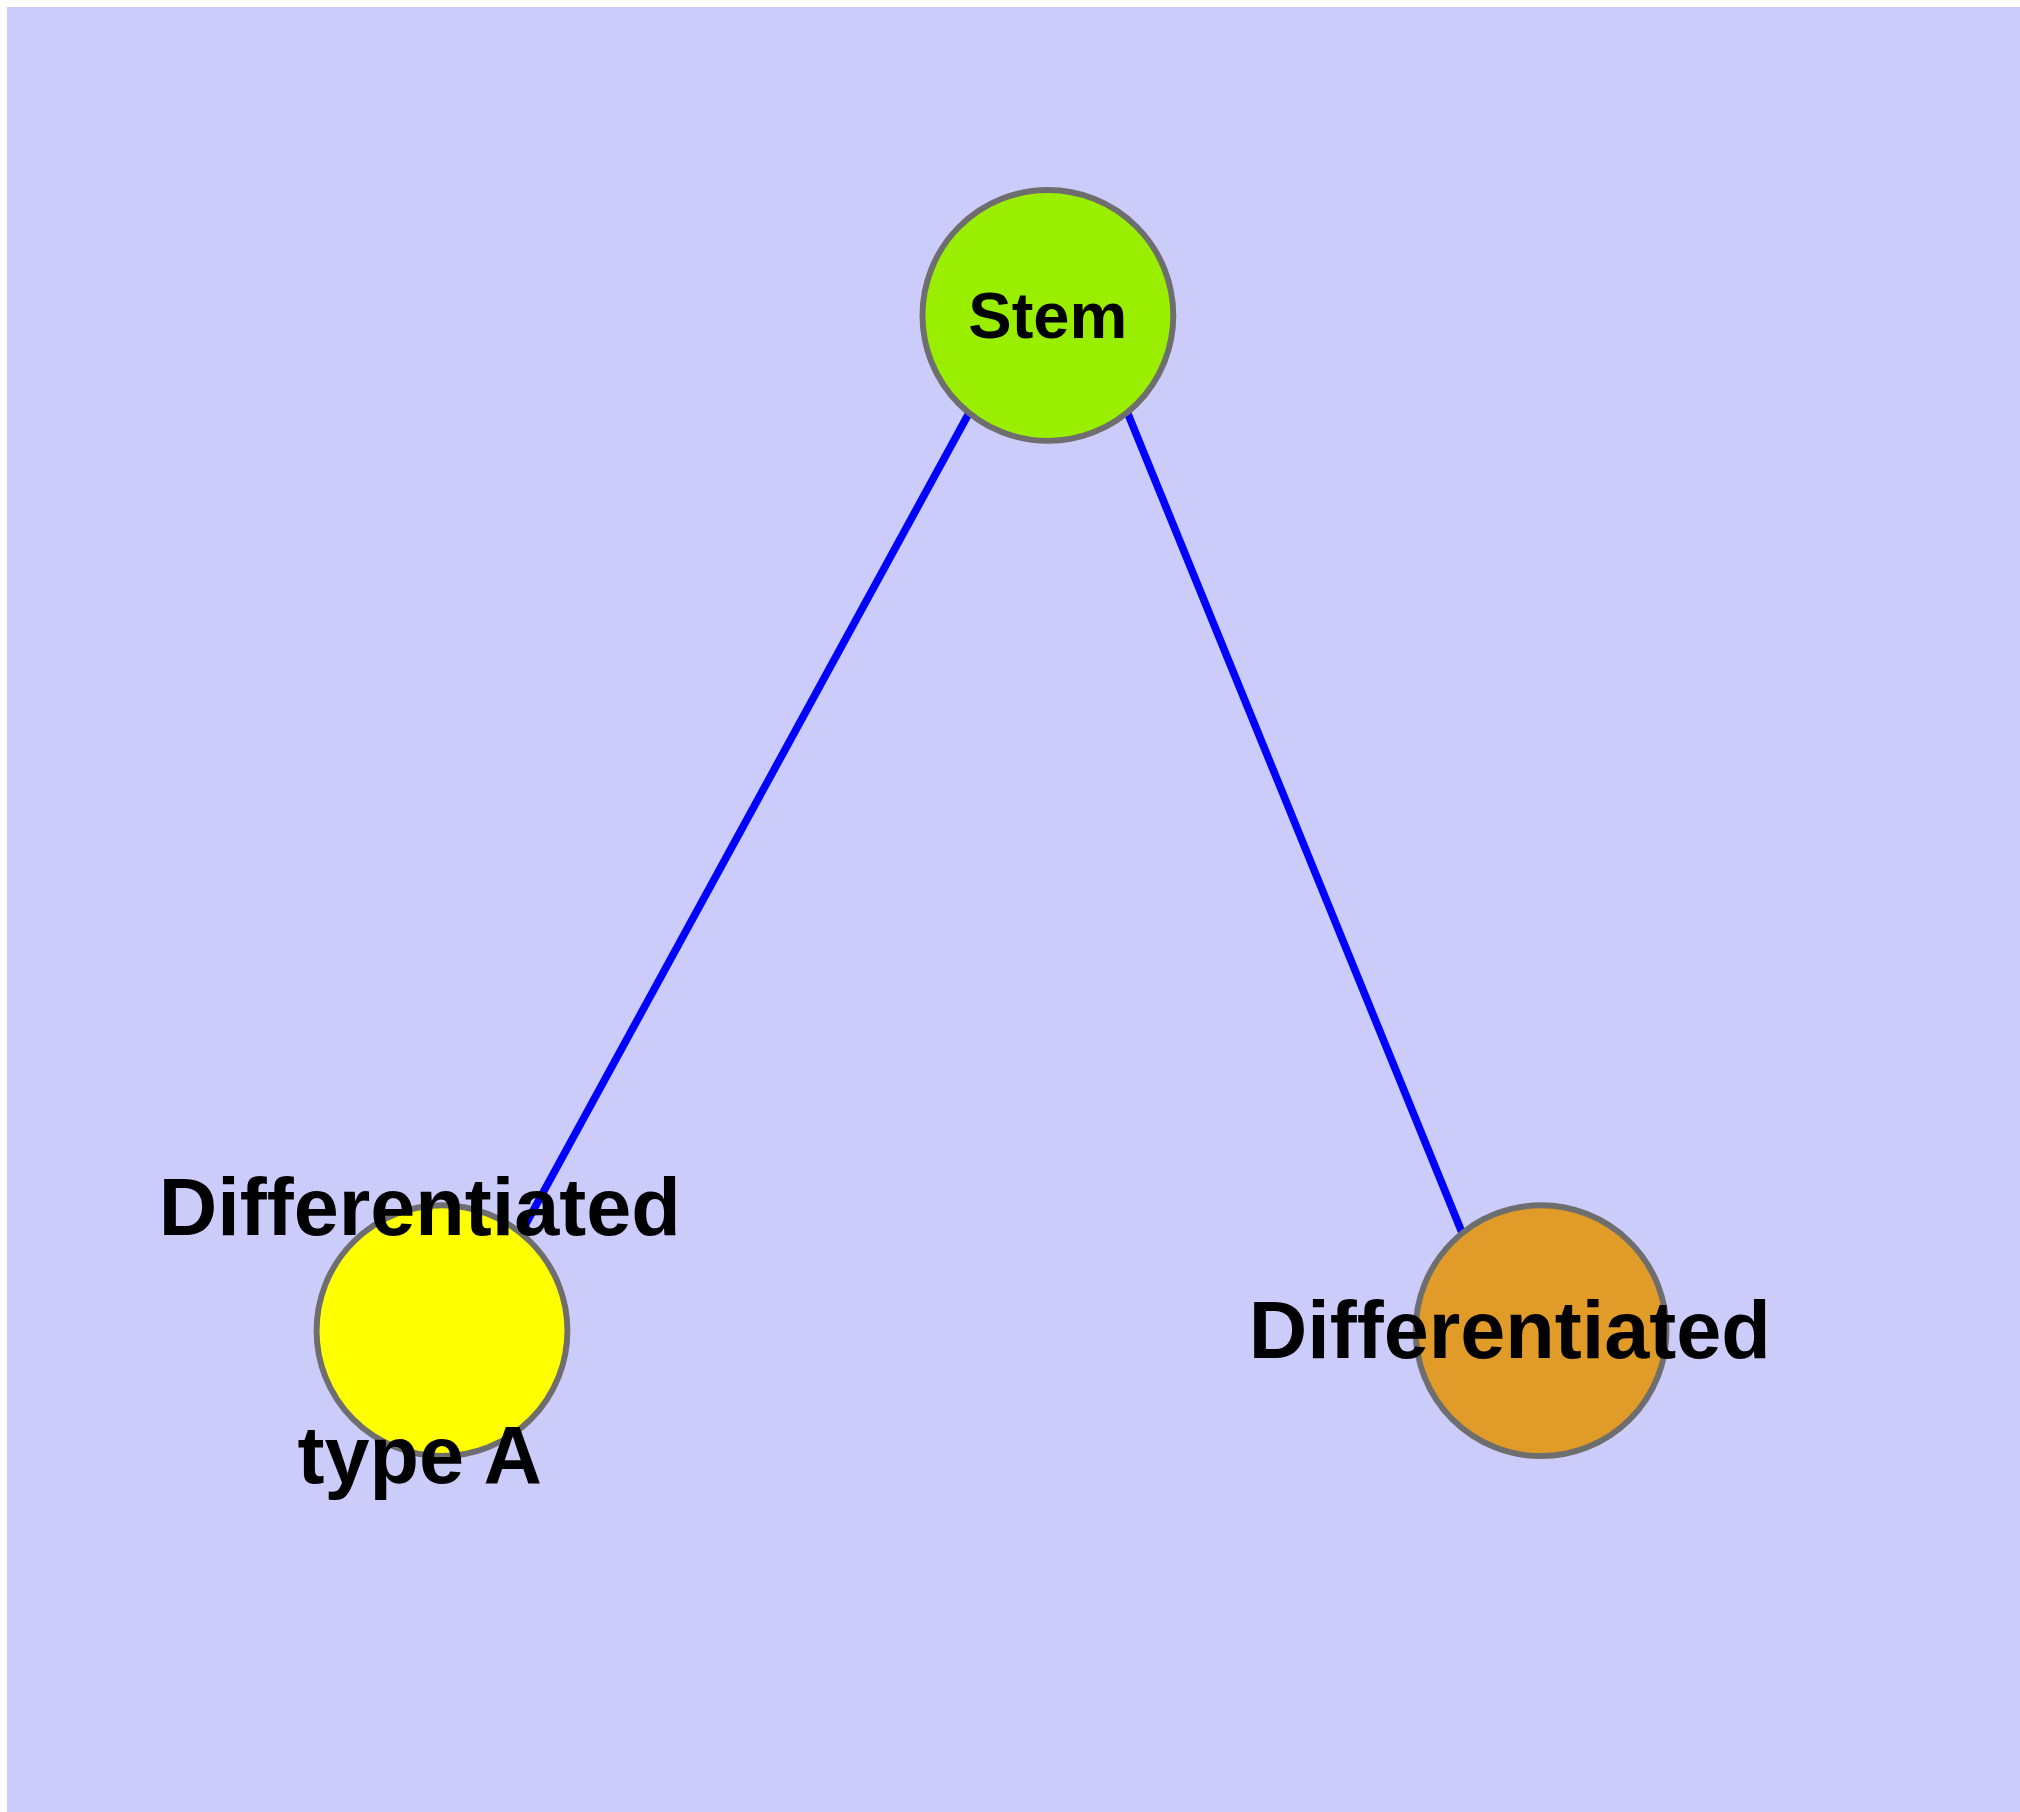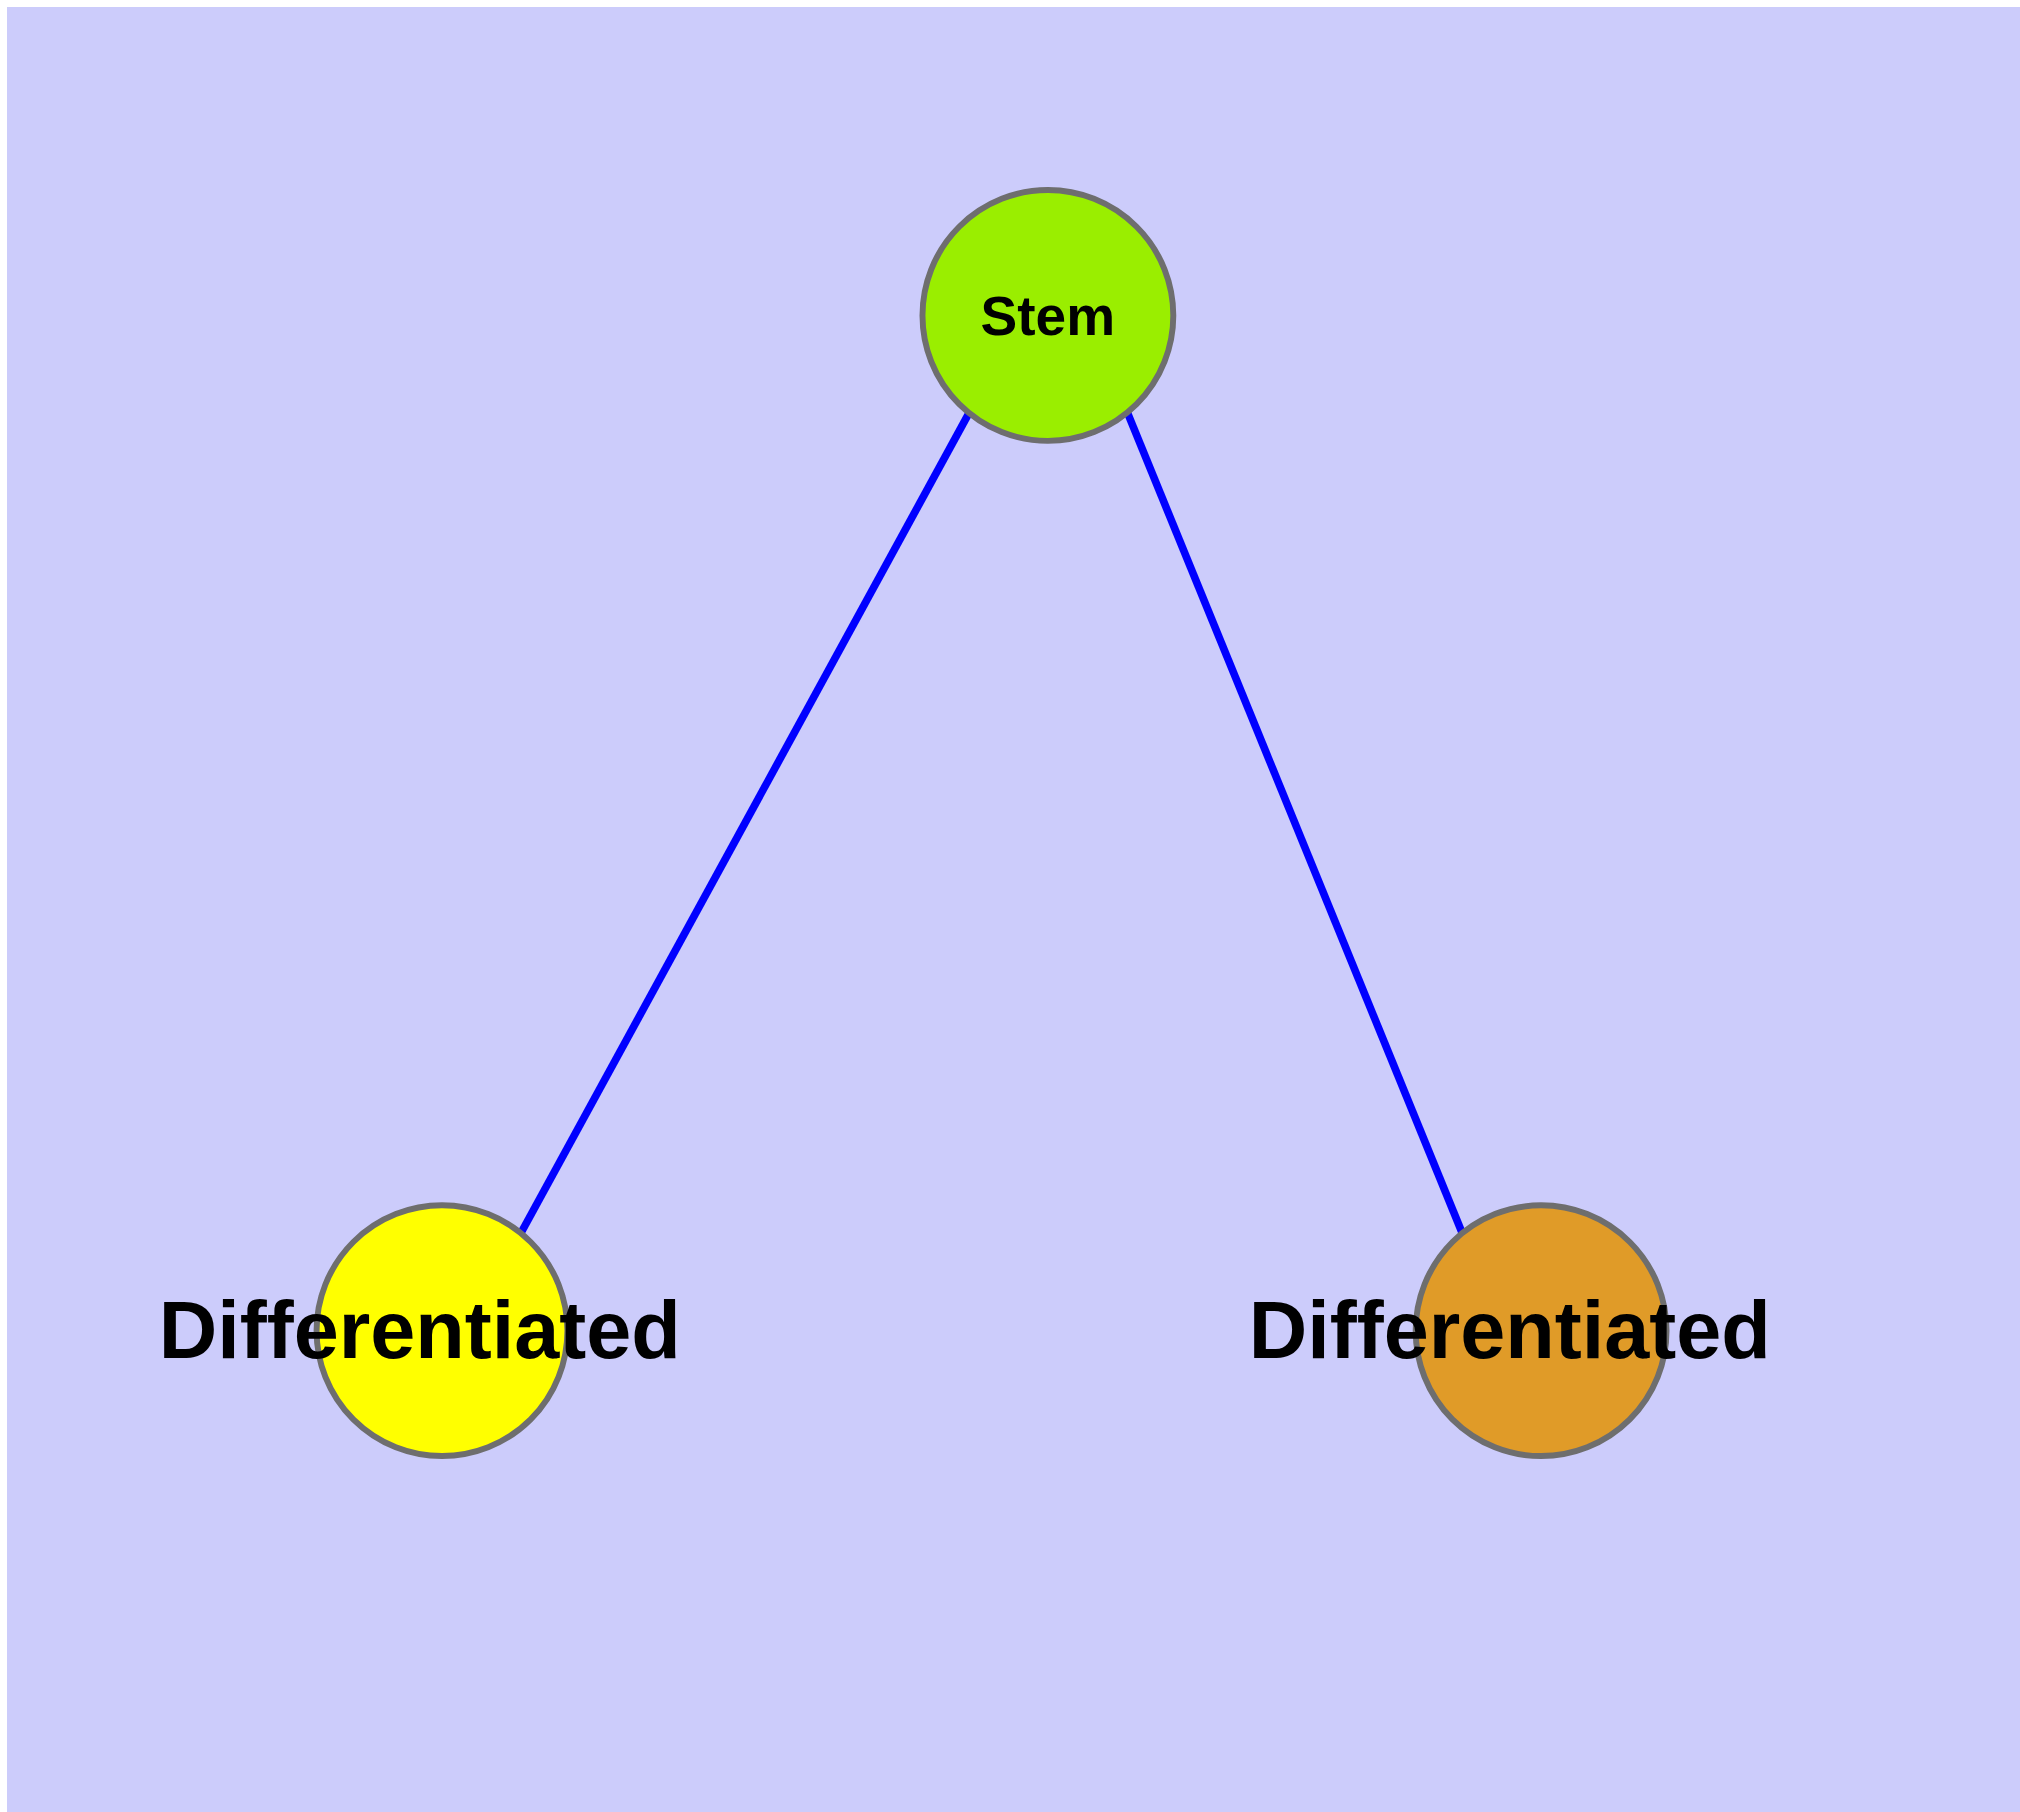--- a/index.html
+++ b/index.html
@@ -54,24 +54,25 @@
         <line x1="1135" y1="479" x2="606" y2="1447" stroke="#0000ff" stroke-width="9" stroke-linecap="butt"></line>
         <line x1="1322" y1="479" x2="1717" y2="1447" stroke="#0000ff" stroke-width="9" stroke-linecap="butt"></line>
       </g>
       <g>
         <circle cx="1228" cy="364" r="148" fill="#9aee00" stroke="#6e6e6e" stroke-width="7"></circle>
         <circle cx="513" cy="1562" r="148" fill="#ffff00" stroke="#6e6e6e" stroke-width="7"></circle>
         <circle cx="1810" cy="1562" r="148" fill="#e09b28" stroke="#6e6e6e" stroke-width="7"></circle>
       </g>
     </svg>
 
-    <div class="node-label" style="left:1041px; top:309px; transform:translate(-50%,-50%); font-size:55px;">Stem</div>
+    <div class="node-label" style="left:1041px; top:309px; transform:translate(-50%,-50%); font-size:65px;">Stem</div>
 
     <div class="node-label" style="left:413px; top:1324px; transform:translate(-50%,-50%); font-size:81px;">
       <div>Differentiated</div>
+      <div>type A</div>
     </div>
 
     <div class="node-label" style="left:1503px; top:1324px; transform:translate(-50%,-50%); font-size:81px;">
       <div>Differentiated</div>
     </div>
 
   </div>
 </div>
 
 

